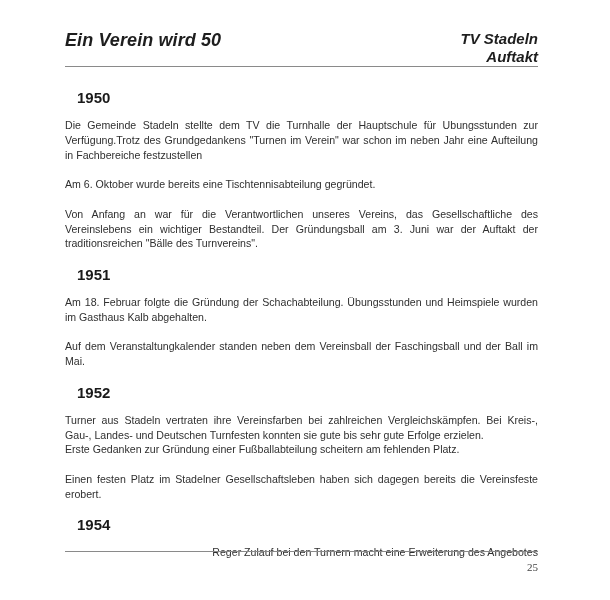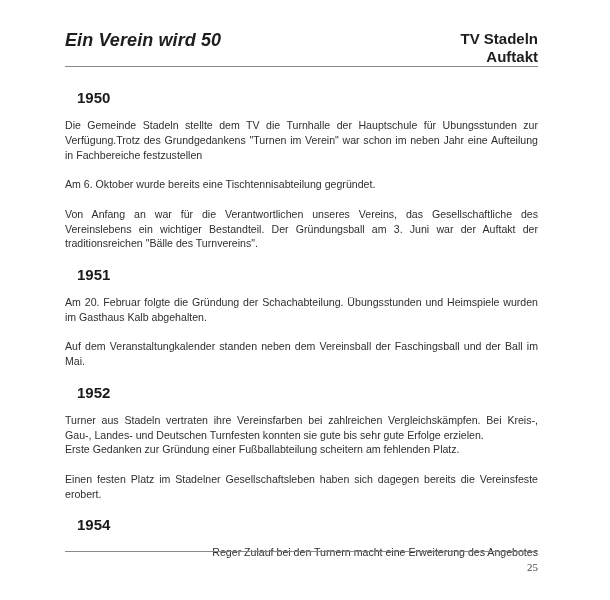--- a/index.html
+++ b/index.html
@@ -39,20 +39,21 @@
       color: #1e1e1e;
       letter-spacing: 0.1px;
     }
     .header-right {
       position: absolute;
       right: 0;
       top: 0;
       text-align: right;
       font-size: 15px;
       font-weight: bold;
+      font-style: italic;
       color: #1e1e1e;
       line-height: 18px;
     }
     .rule {
       position: absolute;
       left: 0;
       width: 473px;
       height: 1px;
       background: #8a8a8a;
     }
@@ -111,21 +112,21 @@
 
     <div class="section">
       <h2 class="year">1950</h2>
       <p class="para">Die Gemeinde Stadeln stellte dem TV die Turnhalle der Hauptschule für Ubungsstunden zur Verfügung.Trotz des Grundgedankens "Turnen im Verein" war schon im neben Jahr eine Aufteilung in Fachbereiche festzustellen</p>
       <p class="para">Am 6. Oktober wurde bereits eine Tischtennisabteilung gegründet.</p>
       <p class="para">Von Anfang an war für die Verantwortlichen unseres Vereins, das Gesellschaftliche des Vereinslebens ein wichtiger Bestandteil. Der Gründungsball am 3. Juni war der Auftakt der traditionsreichen "Bälle des Turnvereins".</p>
     </div>
 
     <div class="section">
       <h2 class="year">1951</h2>
-      <p class="para">Am 20. Februar folgte die Gründung der Schachabteilung. Übungsstunden und Heimspiele wurden im Gasthaus Kalb abgehalten.</p>
+      <p class="para">Am 18. Februar folgte die Gründung der Schachabteilung. Übungsstunden und Heimspiele wurden im Gasthaus Kalb abgehalten.</p>
       <p class="para">Auf dem Veranstaltungkalender standen neben dem Vereinsball der Faschingsball und der Ball im Mai.</p>
     </div>
 
     <div class="section">
       <h2 class="year">1952</h2>
       <p class="para tight">Turner aus Stadeln vertraten ihre Vereinsfarben bei zahlreichen Vergleichskämpfen. Bei Kreis-, Gau-, Landes- und Deutschen Turnfesten konnten sie gute bis sehr gute Erfolge erzielen.</p>
       <p class="para">Erste Gedanken zur Gründung einer Fußballabteilung scheitern am fehlenden Platz.</p>
       <p class="para">Einen festen Platz im Stadelner Gesellschaftsleben haben sich dagegen bereits die Vereinsfeste erobert.</p>
     </div>
 

